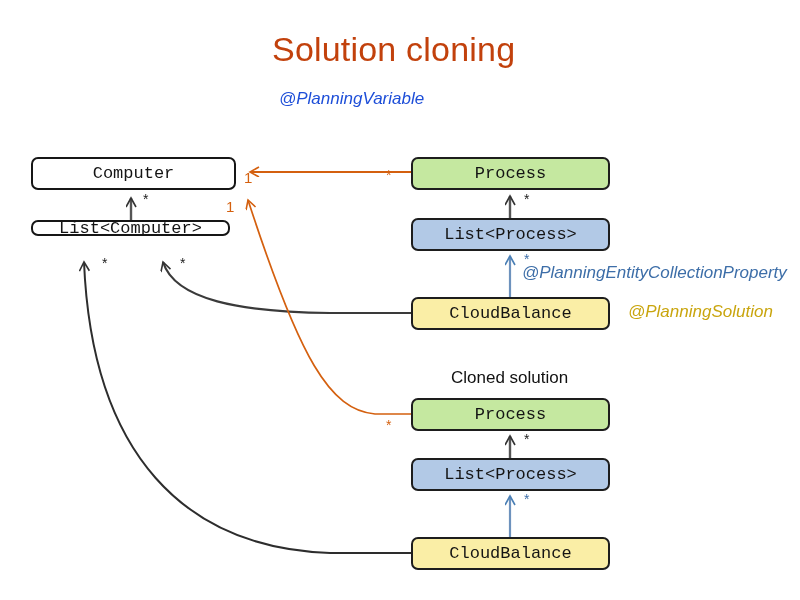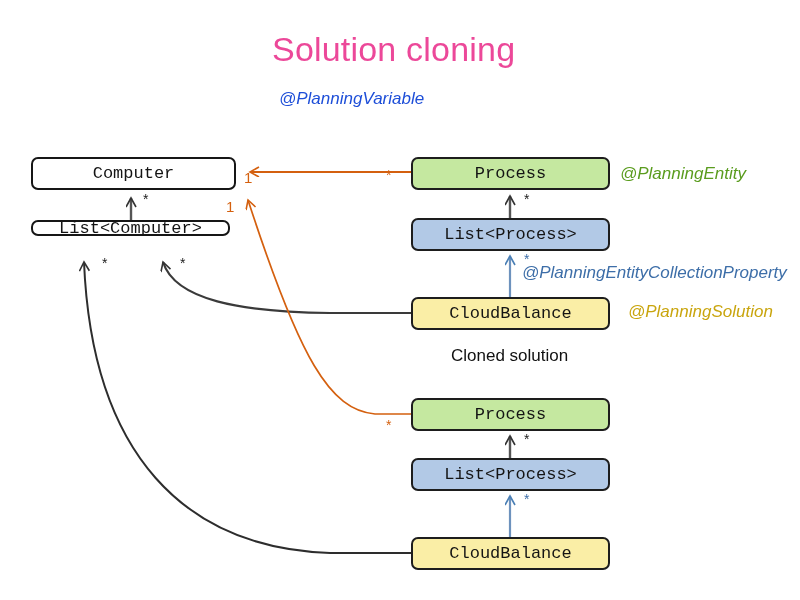--- a/index.html
+++ b/index.html
@@ -50,21 +50,21 @@
 
   .section-title {
     position: absolute;
     font-size: 17px;
     color: #111111;
     white-space: nowrap;
   }
   .page-title {
     position: absolute;
     font-size: 34px;
-    color: #ec4899;
+    color: #c2410c;
     white-space: nowrap;
     letter-spacing: 0.2px;
   }
   .anno {
     position: absolute;
     font-size: 17px;
     font-style: italic;
     white-space: nowrap;
   }
   .anno-var  { color: #1d4ed8; margin-left: 39px; }
@@ -135,39 +135,38 @@
     <g>
       <path d="M 411,414 L 375,414 C 330,410 300,360 248,200" fill="none" stroke="#d4600f" stroke-width="1.7" marker-end="url(#arrow-open-orange)"></path>
     </g>
   </svg>
 
   <div class="page-title" style="left:272px; top:30px;">Solution cloning</div>
 
   <div class="anno anno-var" style="left:240px; top:89px;">@PlanningVariable</div>
 
 
-  <div class="section-title" style="left:451px; top:346px;">Cloned solution</div>
+  <div class="section-title" style="left:451px; top:368px;">Cloned solution</div>
 
   <div class="node-box node-plain" style="left:31px; top:157px; width:205px; height:33px;">Computer</div>
 
   <div class="node-box node-plain" style="left:31px; top:220px; width:199px; height:16px;">List&lt;Computer&gt;</div>
 
   <div class="node-box node-entity" style="left:411px; top:157px; width:199px; height:33px;">Process</div>
 
   <div class="node-box node-list" style="left:411px; top:218px; width:199px; height:33px;">List&lt;Process&gt;</div>
 
   <div class="node-box node-sol" style="left:411px; top:297px; width:199px; height:33px;">CloudBalance</div>
 
   <div class="node-box node-entity" style="left:411px; top:398px; width:199px; height:33px;">Process</div>
 
   <div class="node-box node-list" style="left:411px; top:458px; width:199px; height:33px;">List&lt;Process&gt;</div>
 
   <div class="node-box node-sol" style="left:411px; top:537px; width:199px; height:33px;">CloudBalance</div>
 
-  <div class="anno anno-ent" style="left:620px; top:164px;">@PlanningEntity</div>
 
   <div class="anno anno-coll" style="left:522px; top:263px;">@PlanningEntityCollectionProperty</div>
 
   <div class="anno anno-sol" style="left:628px; top:302px;">@PlanningSolution</div>
 
   <div class="mult mult-black" style="left:143px; top:192px;">*</div>
 
   <div class="mult mult-orange" style="left:244px; top:170px; font-size:15px;">1</div>
 
   <div class="mult mult-orange" style="left:226px; top:199px; font-size:15px;">1</div>

